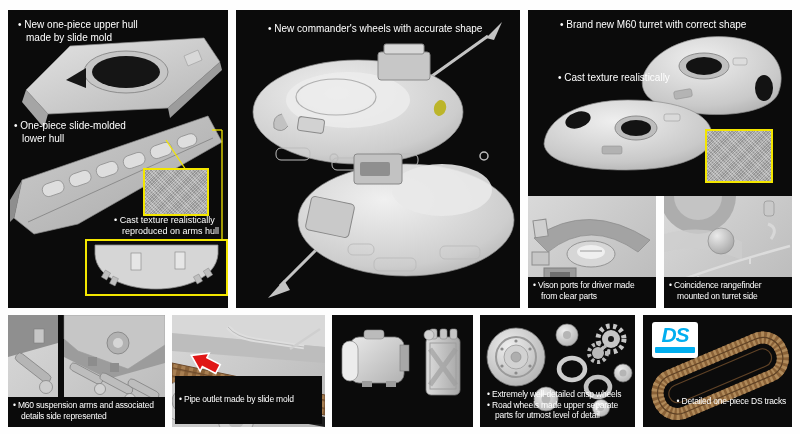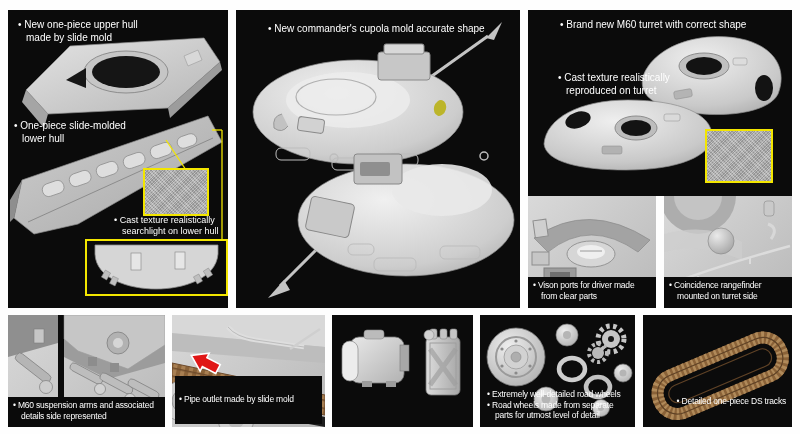--- a/index.html
+++ b/index.html
@@ -92,21 +92,21 @@
     <div class="stack f10" style="left:6px;top:110px;">
       <div class="first">One-piece slide-molded</div>
       <div class="cont">lower hull</div>
     </div>
     <div class="stack f10" style="left:10px;top:9px;">
       <div class="first">New one-piece upper hull</div>
       <div class="cont">made by slide mold</div>
     </div>
     <div class="stack" style="left:106px;top:205px;font-size:9px;">
       <div class="first">Cast texture realistically</div>
-      <div class="cont">searchlight on lower hull</div>
+      <div class="cont">reproduced on arms hull</div>
     </div>
   </div>
 
   <div class="panel" style="left:236px;top:10px;width:284px;height:298px;">
     <svg class="ill" viewBox="0 0 284 298">
       <defs>
         <radialGradient id="gB1" cx="0.4" cy="0.32" r="0.85">
           <stop offset="0" stop-color="#f0f0f0"></stop>
             <stop offset="0.7" stop-color="#cdcdcd"></stop>
             <stop offset="1" stop-color="#a9a9a9"></stop>
@@ -141,21 +141,21 @@
         <rect x="52" y="60" width="44" height="34" rx="4" fill="#c9c9c9" stroke="#888" transform="rotate(12 74 77)"></rect>
         <g fill="none" stroke="#bdbdbd" stroke-width="1">
           <rect x="118" y="118" width="42" height="13" rx="5"></rect>
           <rect x="184" y="106" width="40" height="13" rx="5"></rect>
           <rect x="92" y="104" width="26" height="11" rx="5"></rect>
         </g>
         <circle cx="228" cy="16" r="4" fill="none" stroke="#bdbdbd" stroke-width="1.5"></circle>
         <circle cx="78" cy="18" r="4" fill="none" stroke="#bdbdbd" stroke-width="1.5"></circle>
       </g>
     </svg>
-    <div class="bl f10 first" style="left:32px;top:13px;">New commander's cupola mold accurate shape</div>
+    <div class="bl f10 first" style="left:32px;top:13px;">New commander's wheels with accurate shape</div>
   </div>
 
   <div class="panel" style="left:528px;top:10px;width:264px;height:186px;">
     <svg class="ill" viewBox="0 0 264 178">
       <defs>
         <radialGradient id="gC1" cx="0.42" cy="0.3" r="0.9">
           <stop offset="0" stop-color="#efefef"></stop>
             <stop offset="0.65" stop-color="#c9c9c9"></stop>
             <stop offset="1" stop-color="#a2a2a2"></stop>
         </radialGradient>
@@ -173,21 +173,20 @@
         <ellipse cx="108" cy="114" rx="21" ry="12" fill="#bdbdbd" stroke="#8d8d8d"></ellipse>
         <ellipse cx="108" cy="114" rx="15" ry="8" fill="#131313"></ellipse>
         <ellipse cx="50" cy="106" rx="13" ry="8" fill="#131313" transform="rotate(-18 50 106)"></ellipse>
         <rect x="136" y="100" width="16" height="7" rx="2" fill="#dadada" stroke="#8f8f8f" stroke-width="0.5"></rect>
         <rect x="74" y="132" width="20" height="8" rx="2" fill="#b2b2b2" stroke="#8a8a8a" stroke-width="0.5"></rect>
       </g>
     </svg>
     <div class="bl f10 first" style="left:32px;top:9px;">Brand new M60 turret with correct shape</div>
     <div class="stack f10" style="left:30px;top:62px;">
       <div class="first">Cast texture realistically</div>
-      <div class="cont">reproduced on turret</div>
     </div>
     <div class="inset" style="left:177px;top:119px;width:64px;height:50px;"></div>
   </div>
 
   <div class="panel-gray" style="left:528px;top:196px;width:128px;height:112px;">
     <svg class="ill" viewBox="0 0 128 112">
       <path d="M6,42 Q60,4 122,44 L110,56 Q62,22 20,56 Z" fill="#a3a3a3" stroke="#898989" stroke-width="0.7"></path>
       <ellipse cx="63" cy="58" rx="24" ry="13" fill="#d6d6d6" stroke="#959595"></ellipse>
       <ellipse cx="63" cy="56" rx="14" ry="7" fill="#efefef"></ellipse>
       <line x1="52" y1="55" x2="74" y2="55" stroke="#9a9a9a" stroke-width="1"></line>
@@ -355,31 +354,35 @@
       <ellipse cx="92" cy="54" rx="13" ry="11" fill="none" stroke="#cdcdcd" stroke-width="4.5"></ellipse>
       <ellipse cx="118" cy="72" rx="12" ry="10" fill="none" stroke="#c2c2c2" stroke-width="4.5"></ellipse>
       <circle cx="66" cy="84" r="12" fill="url(#gI1)" stroke="#7a7a7a" stroke-width="0.7"></circle>
       <circle cx="66" cy="84" r="4.5" fill="#b5b5b5"></circle>
       <circle cx="143" cy="58" r="9" fill="url(#gI1)" stroke="#7a7a7a" stroke-width="0.7"></circle>
       <circle cx="143" cy="58" r="3.5" fill="#b5b5b5"></circle>
       <circle cx="121" cy="93" r="8.5" fill="url(#gI1)" stroke="#7a7a7a" stroke-width="0.7"></circle>
       <circle cx="121" cy="93" r="3" fill="#b5b5b5"></circle>
     </svg>
     <div class="stack f85" style="left:7px;bottom:6px;">
-      <div class="first">Extremely well-detailed road wheels</div>
-      <div class="first">Road wheels made from separate</div>
+      <div class="first">Extremely well-detailed crisp wheels</div>
+      <div class="first">Road wheels made upper separate</div>
       <div class="cont">parts for utmost level of detail</div>
     </div>
   </div>
 
   <div class="panel" style="left:643px;top:315px;width:149px;height:112px;">
     <svg class="ill" viewBox="0 0 149 112">
       <g transform="translate(76,58) rotate(-23)">
         <rect x="-66" y="-17" width="132" height="40" rx="19" fill="none" stroke="#8a6238" stroke-width="12"></rect>
         <rect x="-66" y="-17" width="132" height="40" rx="19" fill="none" stroke="#b08a5a" stroke-width="12" stroke-dasharray="2.5 2.5"></rect>
         <rect x="-66" y="-17" width="132" height="40" rx="19" fill="none" stroke="#5f4226" stroke-width="1.2"></rect>
         <rect x="-55" y="-6" width="110" height="18" rx="9" fill="none" stroke="#5f4226" stroke-width="1.2"></rect>
       </g>
     </svg>
+    <div class="ds-logo">
+      <span class="ds-txt">DS</span>
+      <div class="ds-bar"></div>
+    </div>
     <div class="bl f85 first" style="right:6px;bottom:21px;">Detailed one-piece DS tracks</div>
   </div>
 
 </div>
 
 </body></html>

